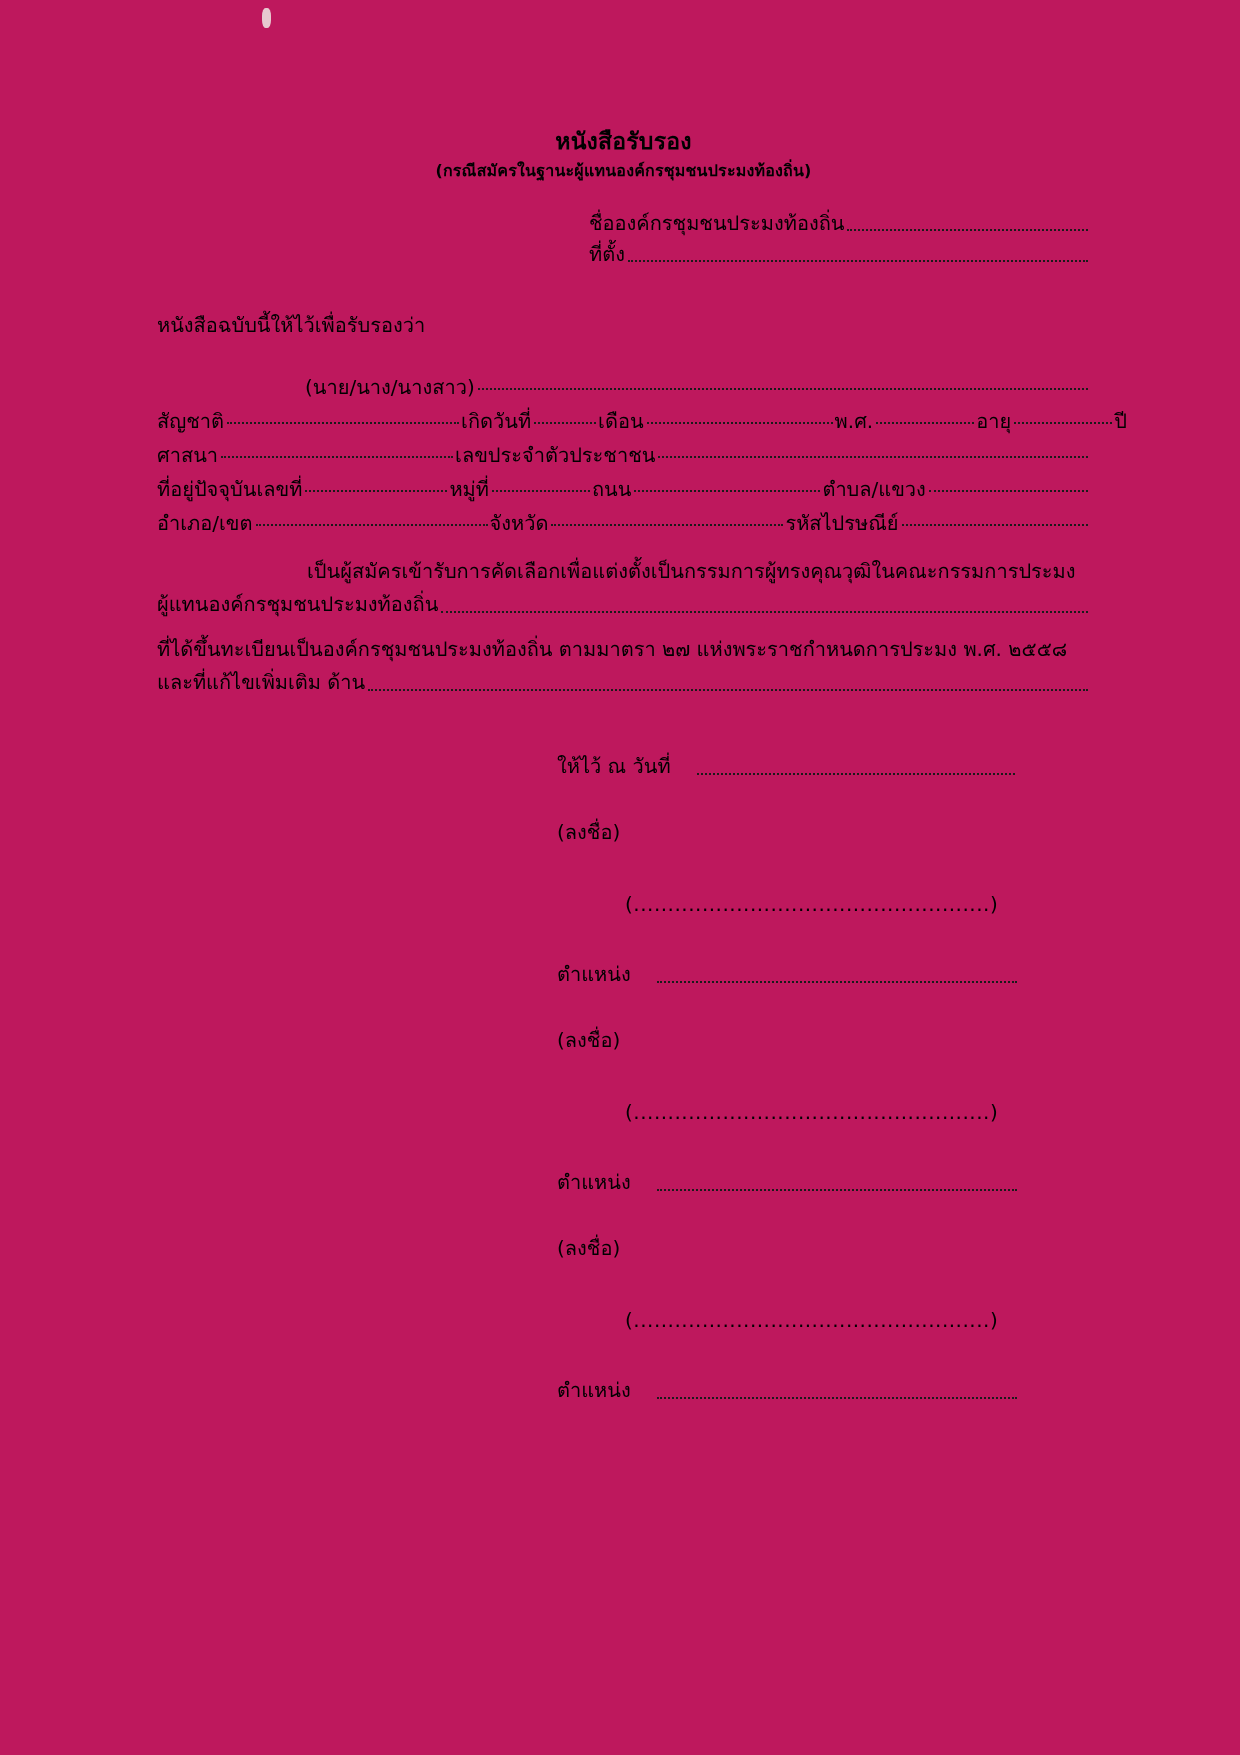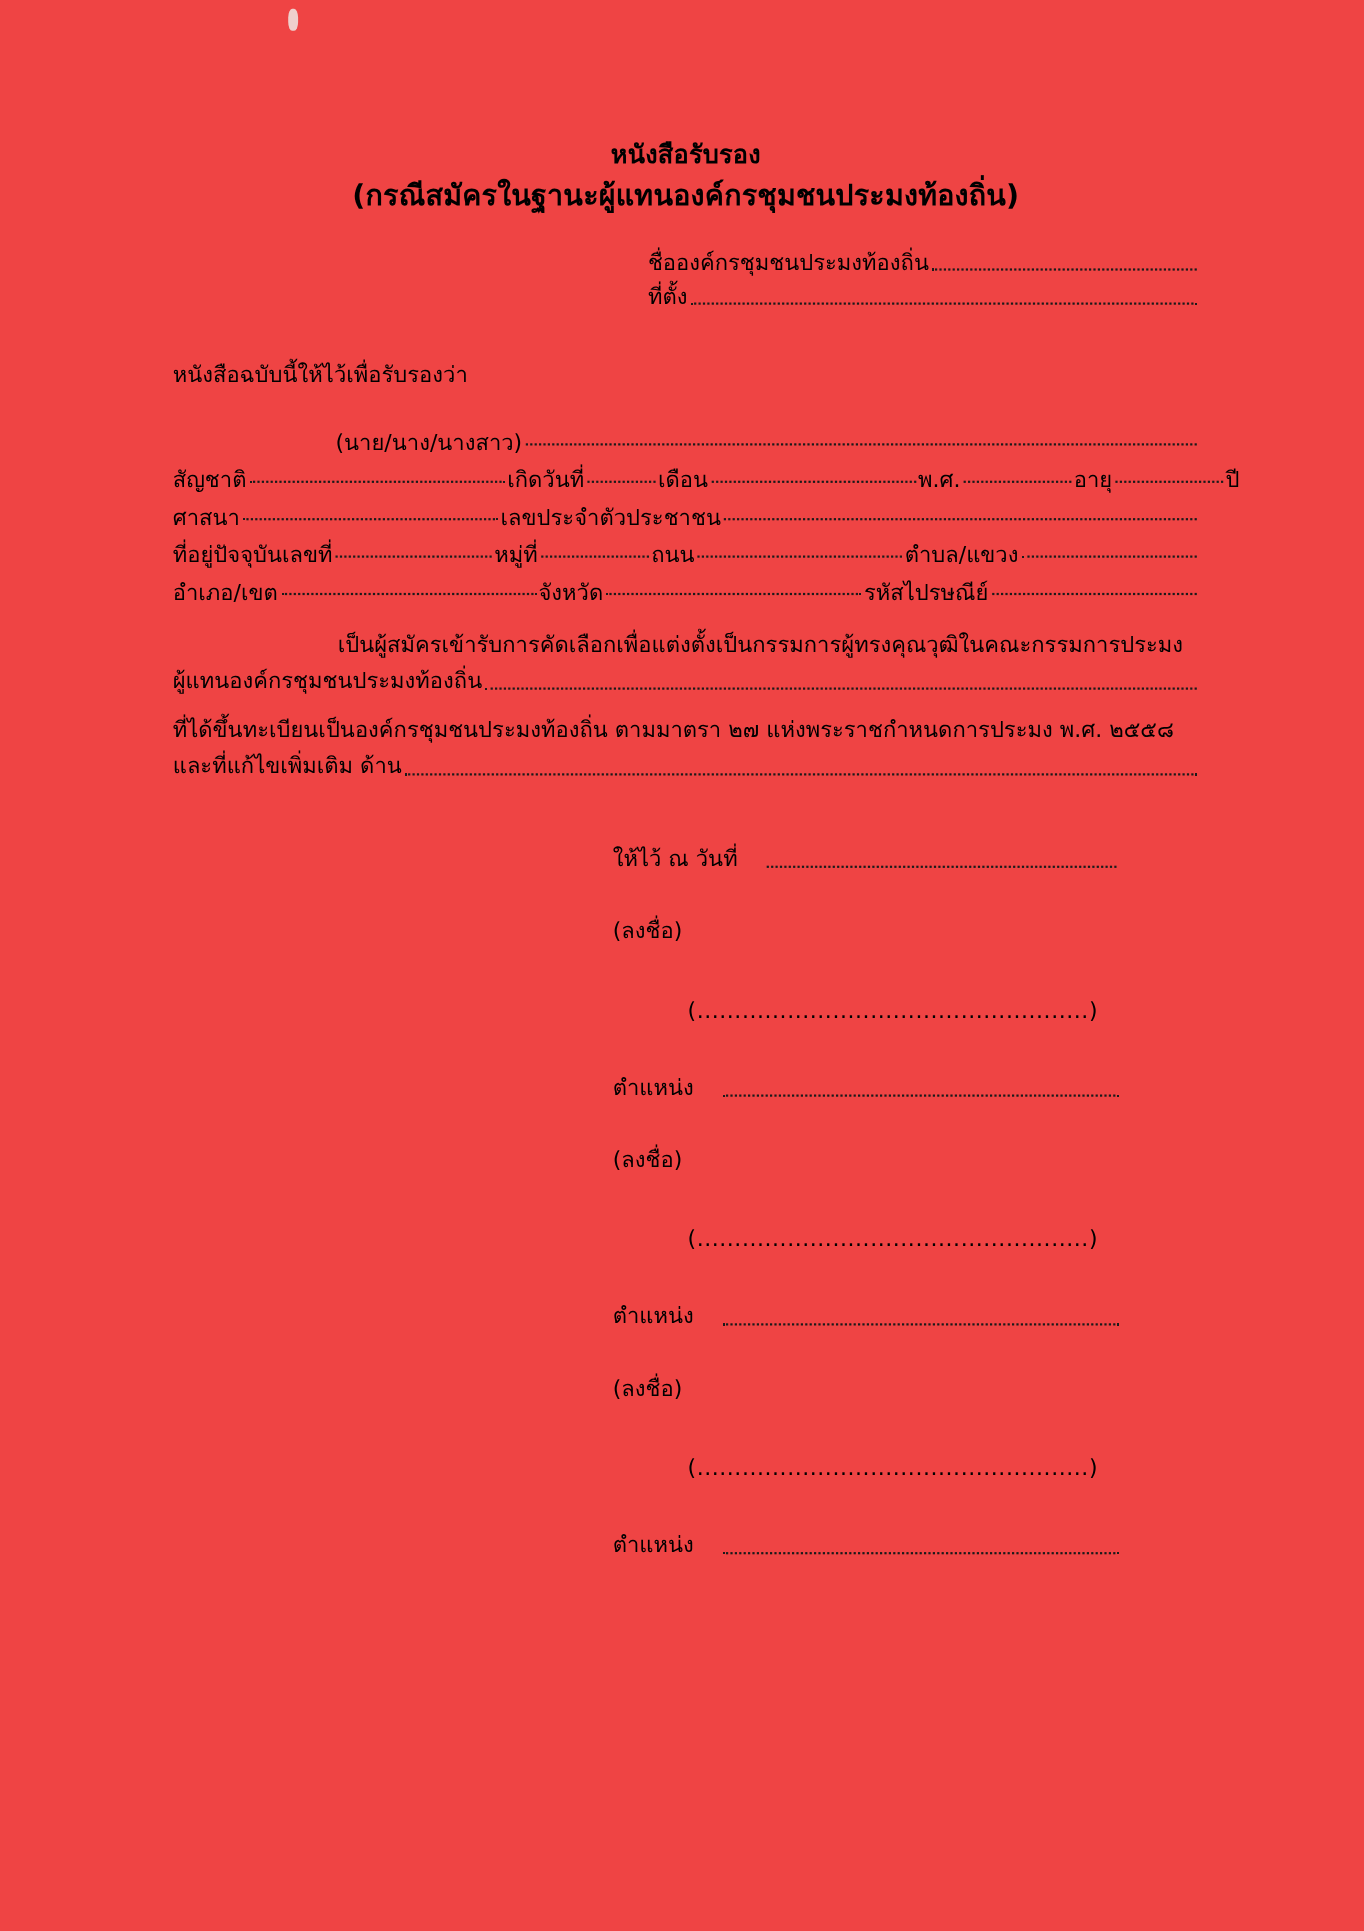--- a/index.html
+++ b/index.html
@@ -10,21 +10,21 @@
   }
   body {
     font-family: "DejaVu Sans", "Liberation Sans", sans-serif;
     color: #000000;
   }
   .page {
     position: relative;
     width: 1240px;
     height: 1755px;
     margin: 0 auto;
-    background: #ef4444;
+    background: #be185d;
     overflow: hidden;
     box-sizing: border-box;
   }
   
   .scan-speck {
     position: absolute;
     left: 262px;
     top: 8px;
     width: 9px;
     height: 20px;
@@ -44,21 +44,21 @@
   .title-block {
     text-align: center;
     line-height: 1.42;
   }
   .doc-title {
     font-size: 23px;
     font-weight: bold;
     letter-spacing: 0.2px;
   }
   .doc-subtitle {
-    font-size: 26px;
+    font-size: 16px;
     font-weight: bold;
     margin-top: 2px;
     letter-spacing: 0.2px;
   }
 
   
   .dots {
     flex: 1 1 auto;
     min-width: 10px;
     align-self: flex-end;

